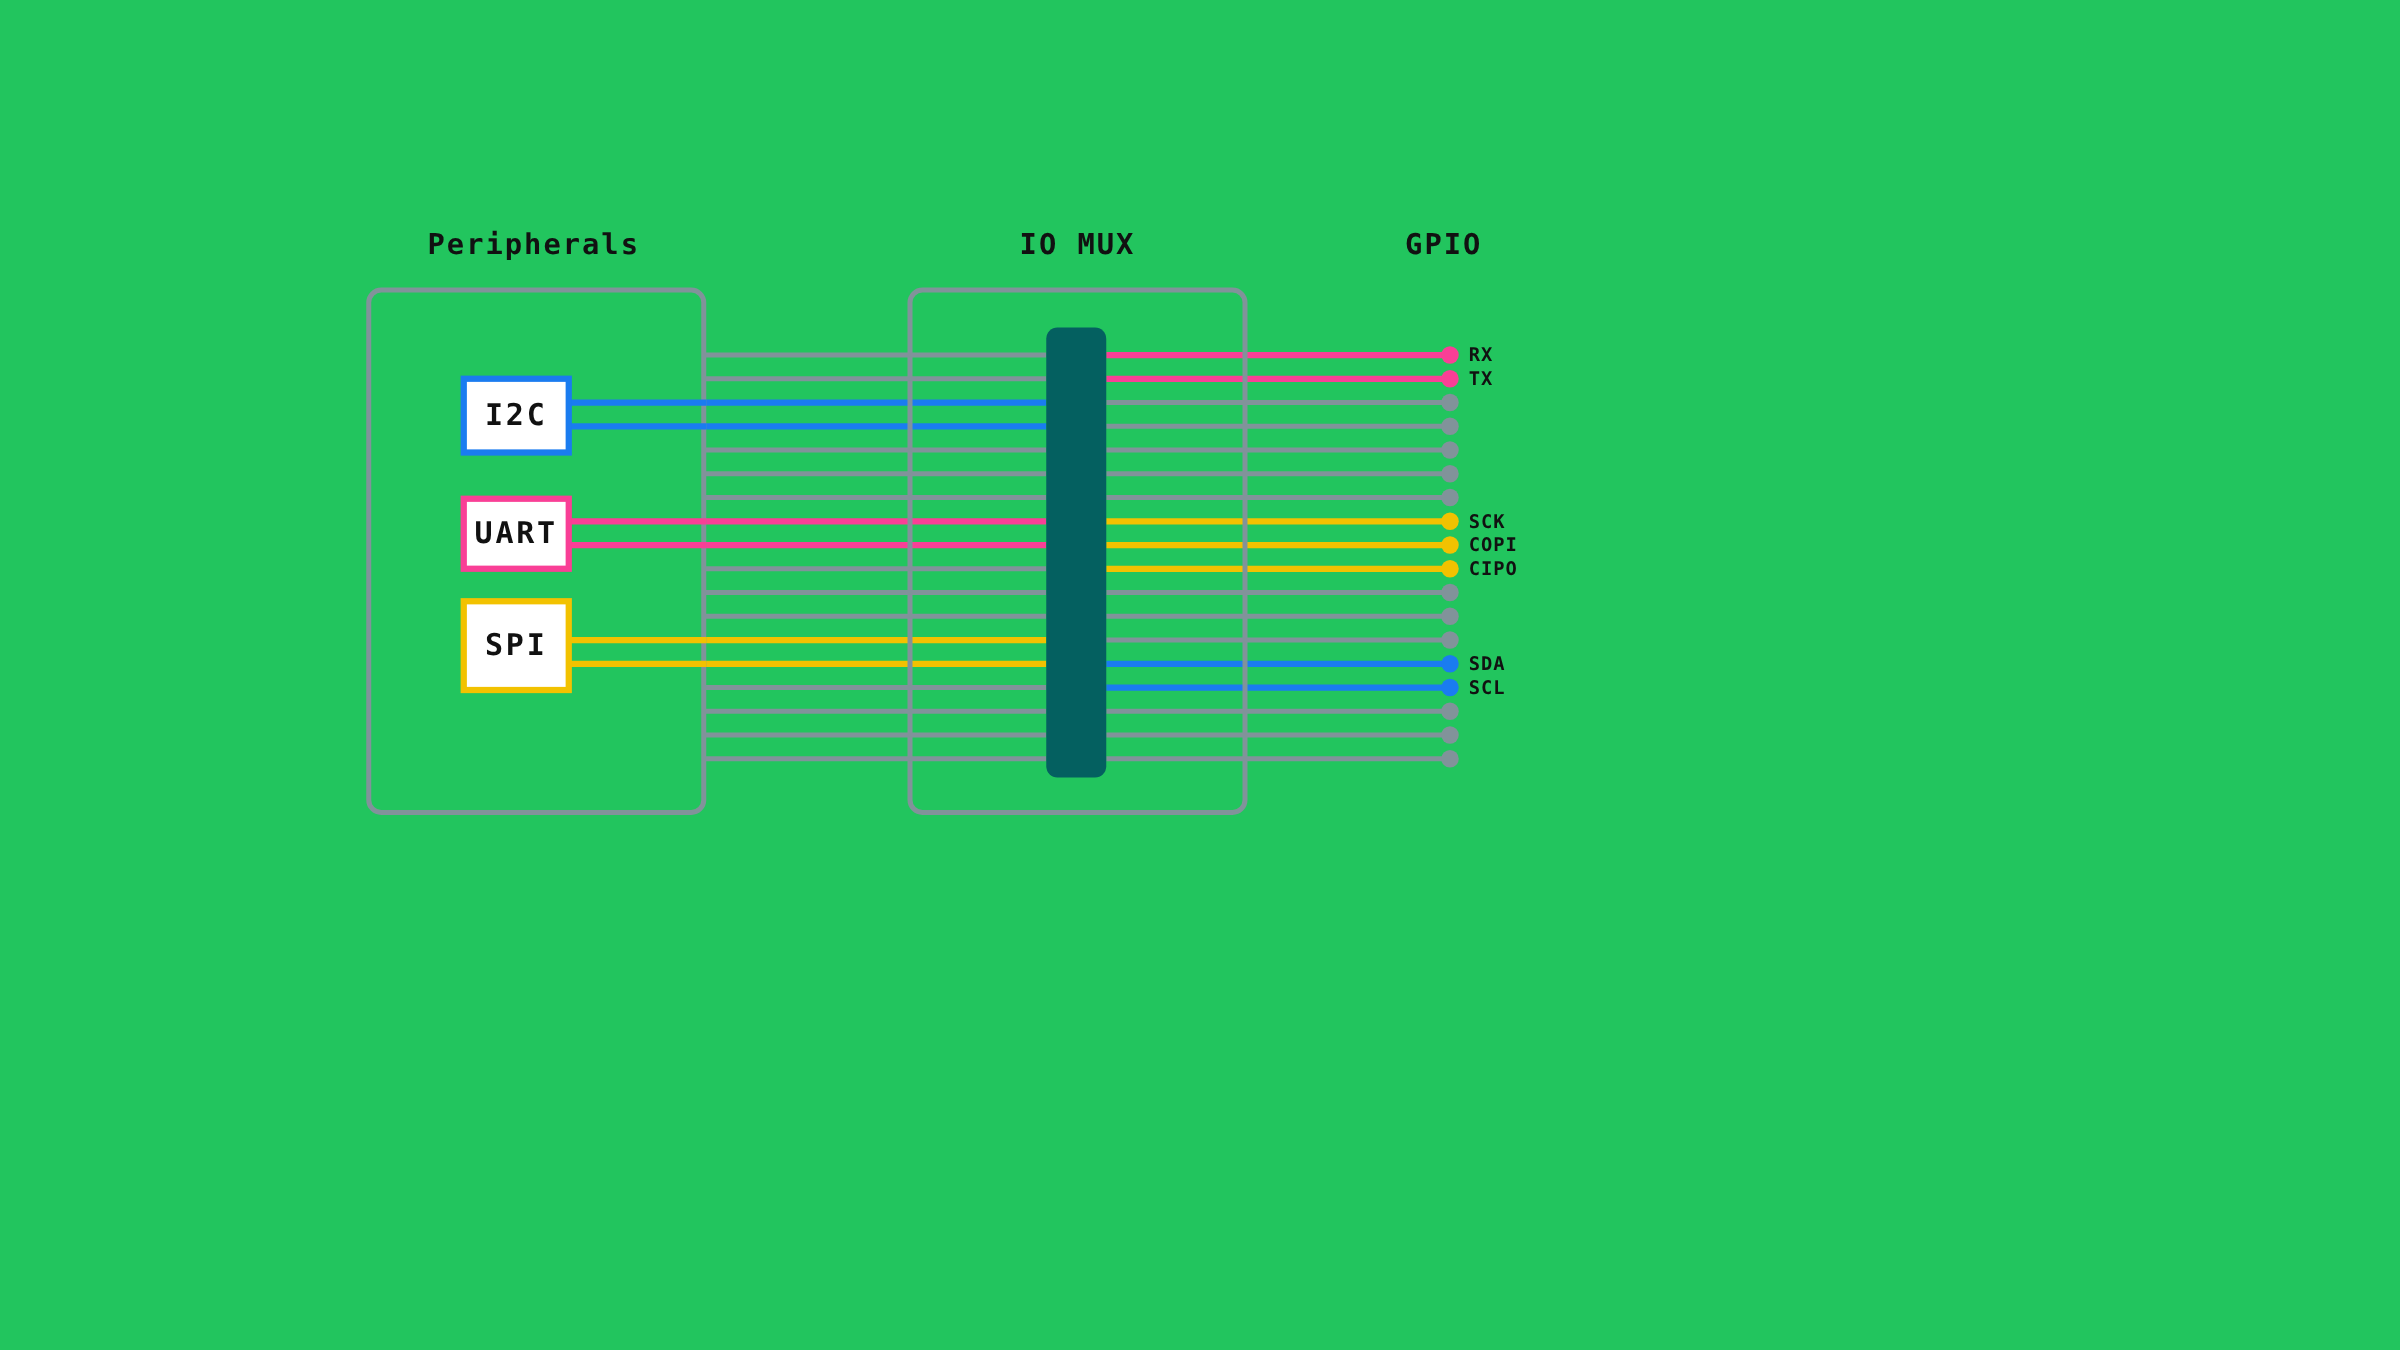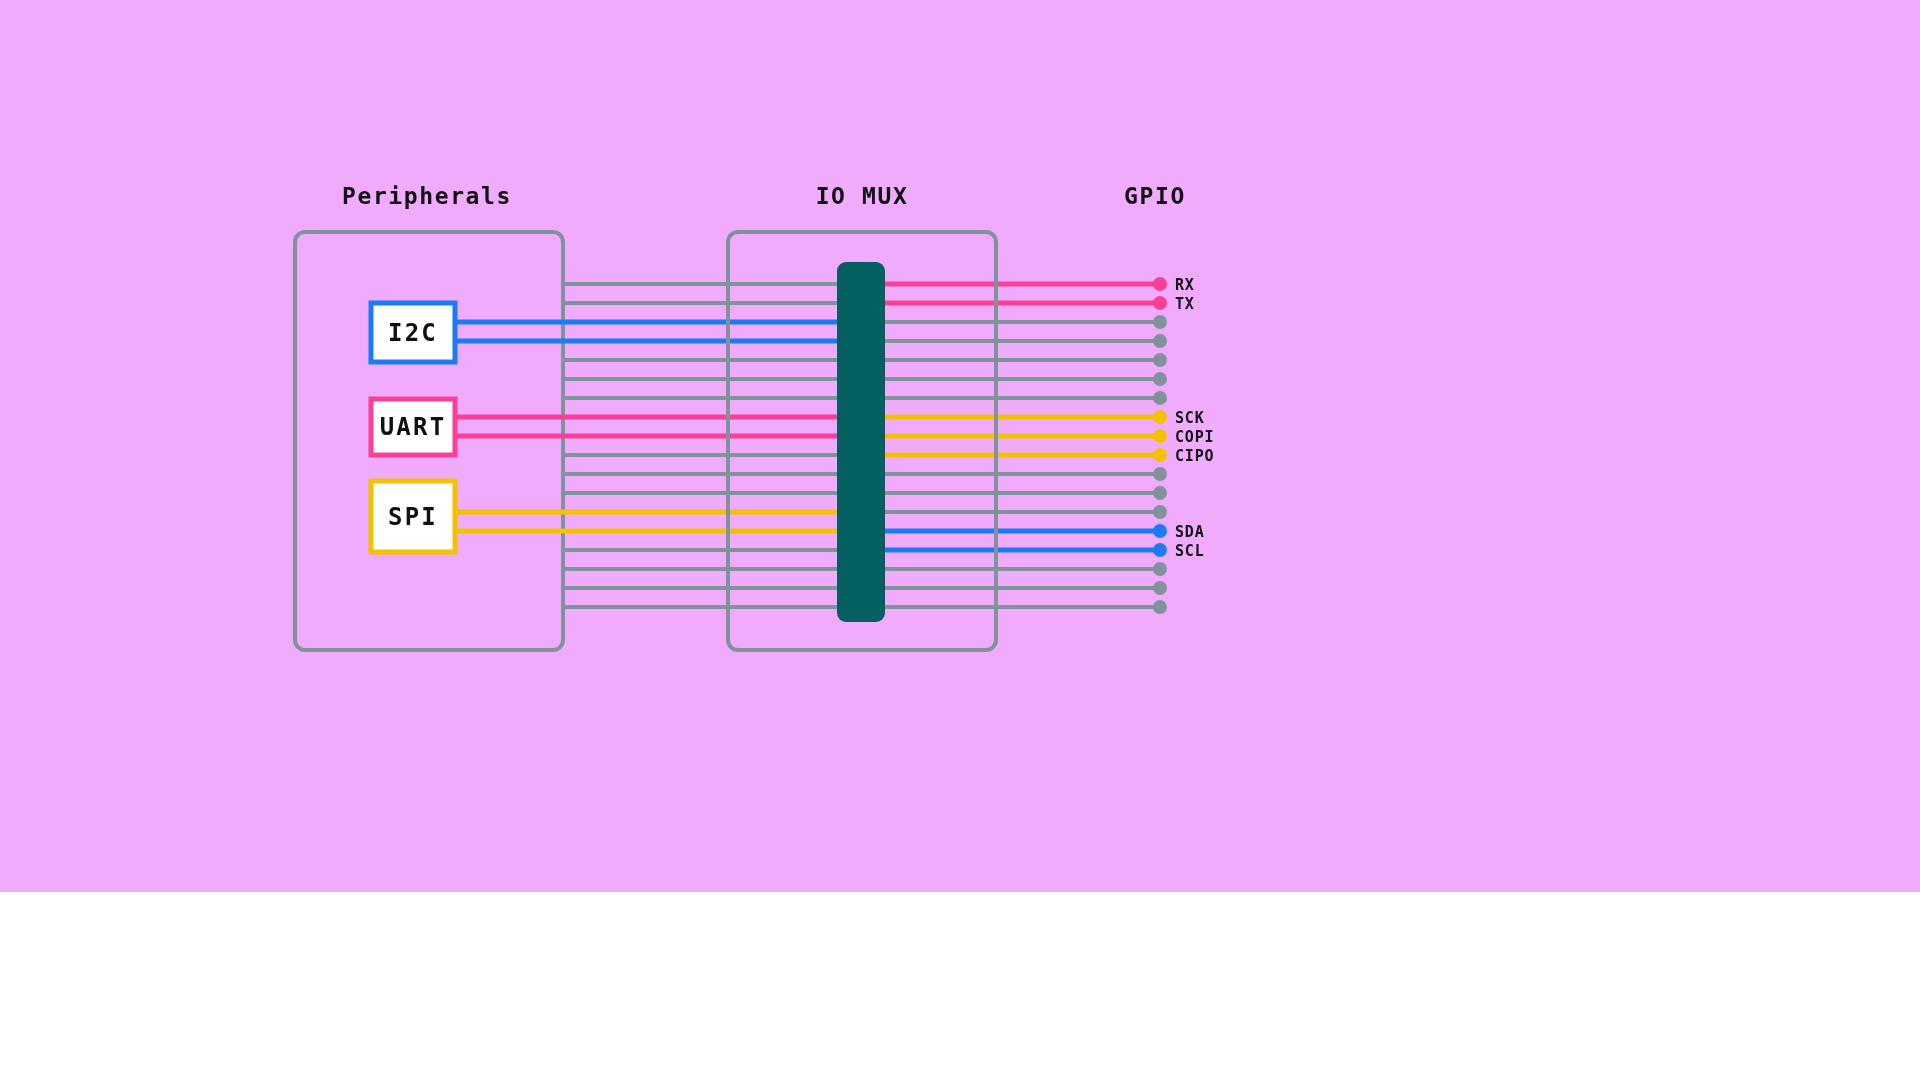--- a/index.html
+++ b/index.html
@@ -10,22 +10,22 @@
     width: 1920px;
     height: 1080px;
     overflow: hidden;
   }
   body {
     font-family: "DejaVu Sans Mono", "Liberation Mono", monospace;
   }
   #stage {
     position: relative;
     width: 1920px;
-    height: 892px;
-    background: #f0abfc;
+    height: 1080px;
+    background: #22c55e;
   }
   svg#diagram {
     position: absolute;
     left: 0;
     top: 0;
     width: 1920px;
     height: 1080px;
     display: block;
   }
   .col-title {

